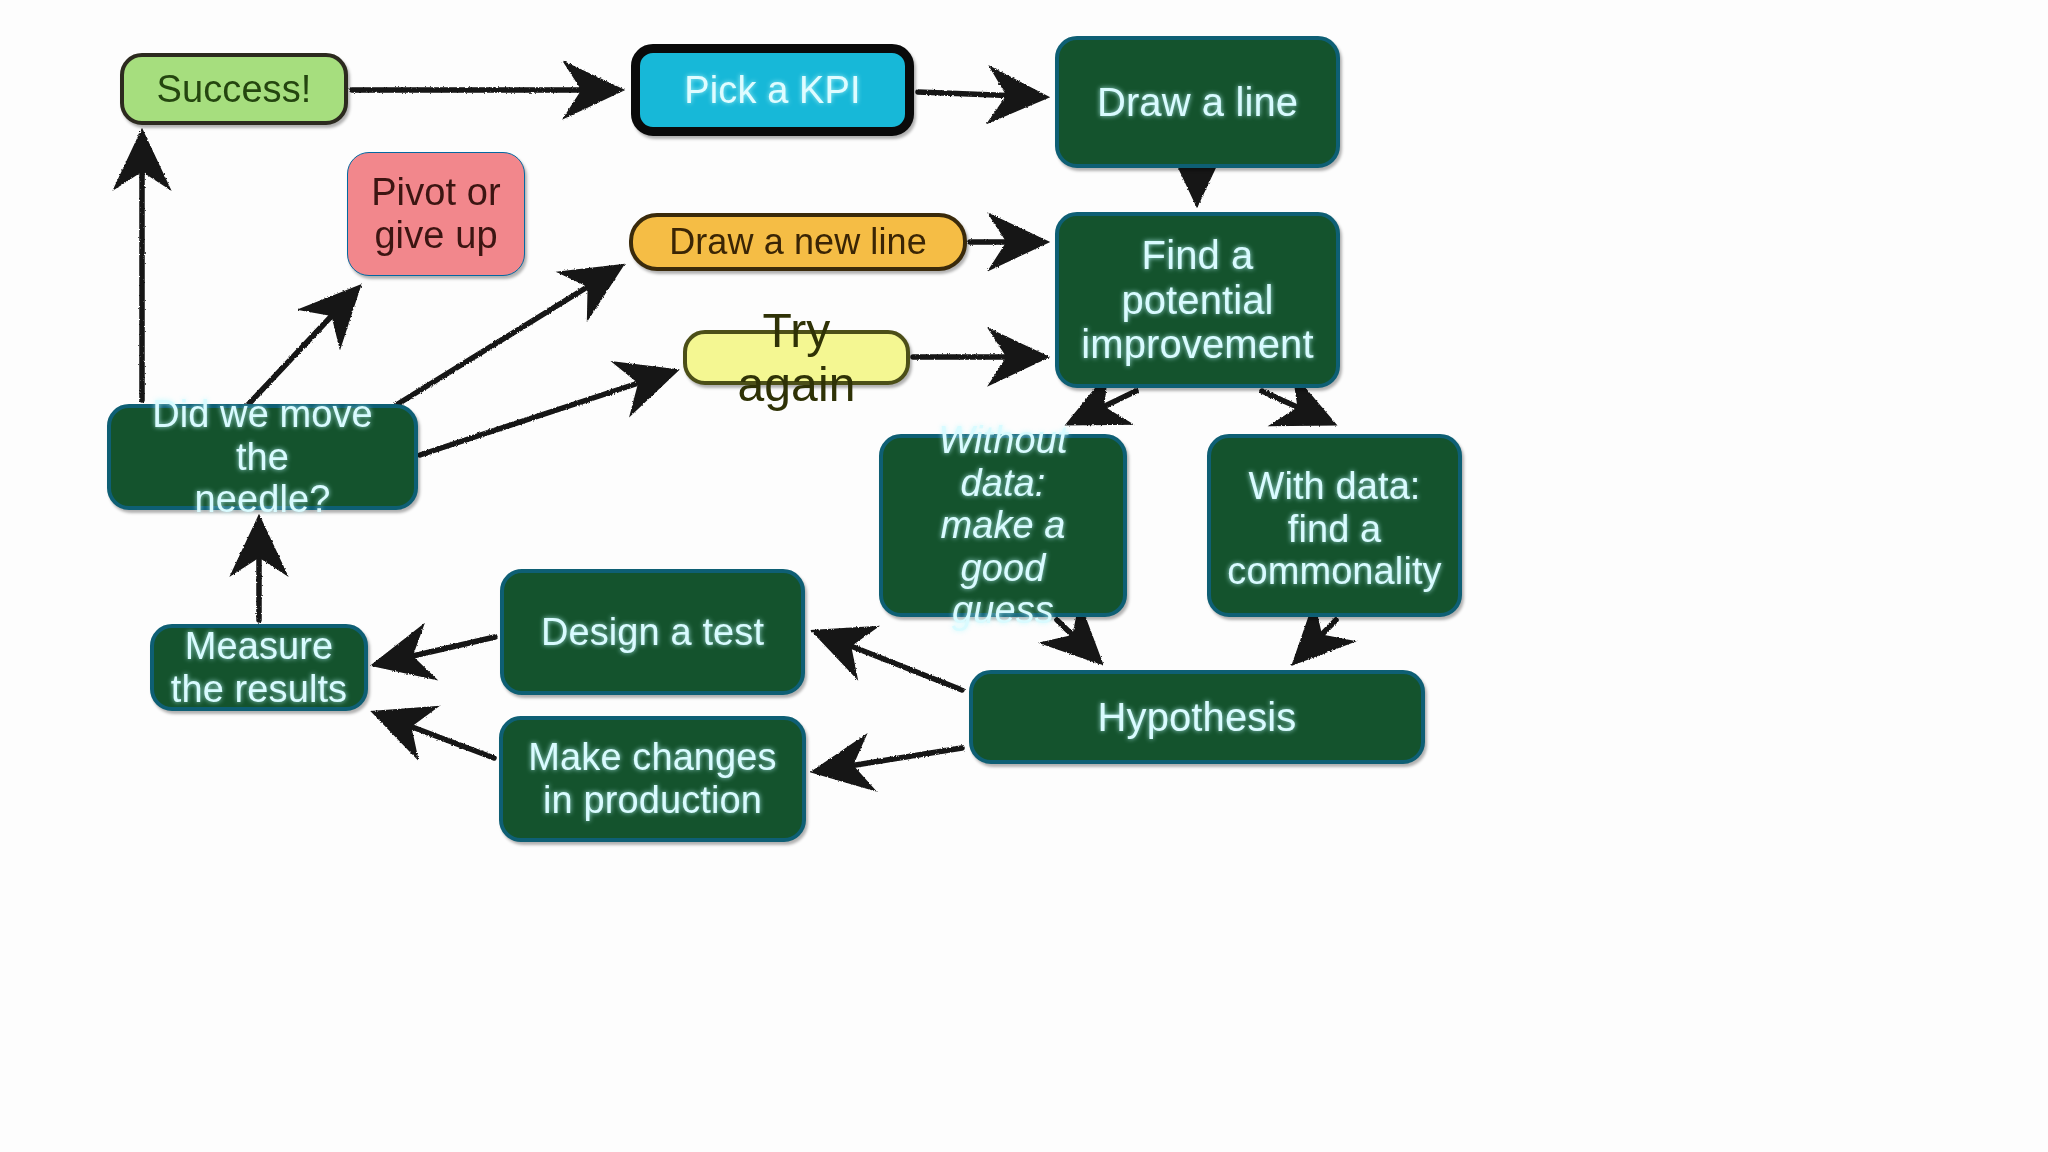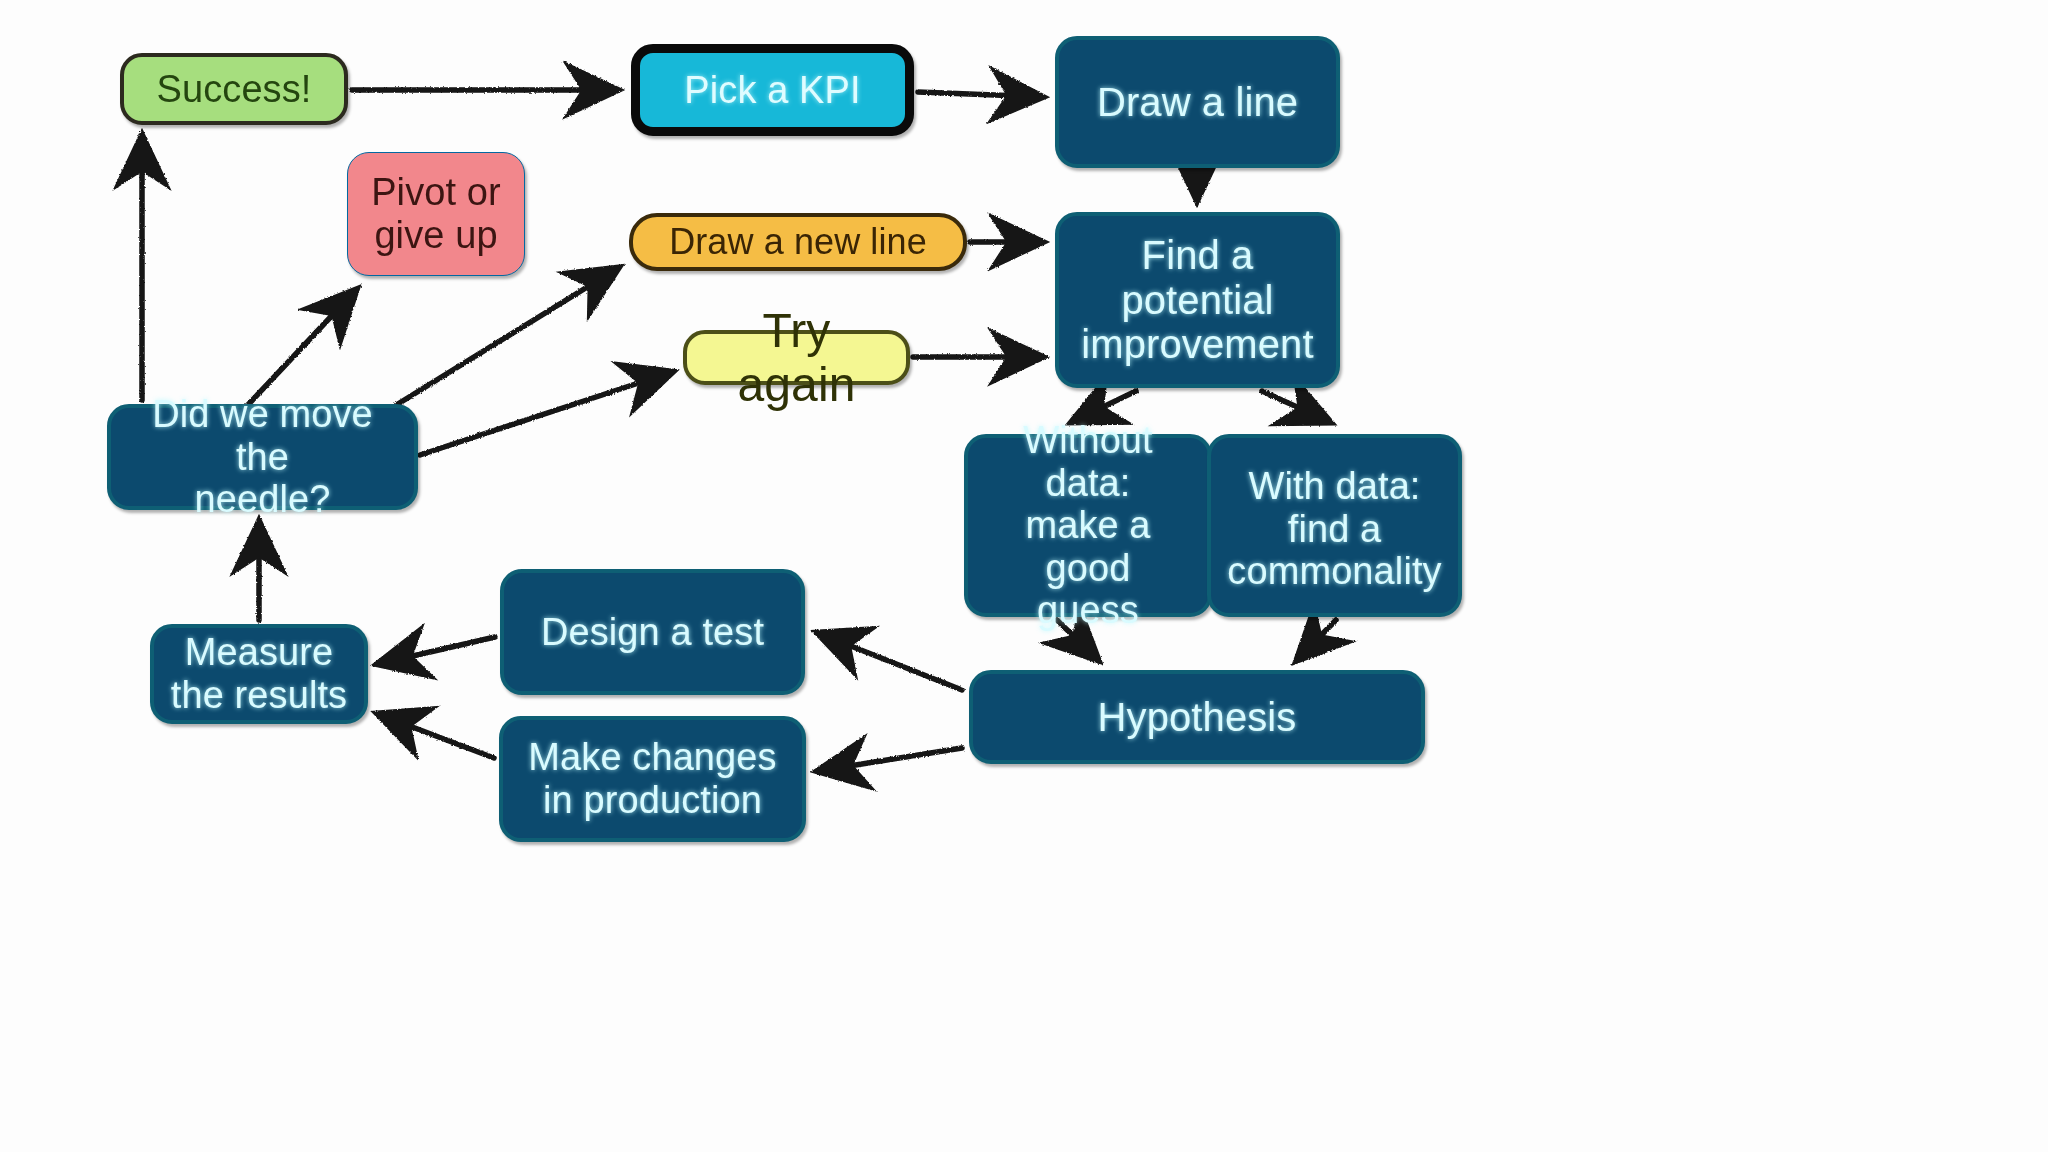--- a/index.html
+++ b/index.html
@@ -25,21 +25,21 @@
     border-radius:22px;
     line-height:1.12;
     letter-spacing:.1px;
     padding:20px 10px;
     box-shadow:2px 3px 3px rgba(0,0,0,.30);
   }
   .node span{display:block;width:100%;}
 
   
   .cyan{
-    background:#0c4a6e;
+    background:#14532d;
     border:4px solid #0e5f74;
     color:#d9fbff;
     text-shadow:0 0 5px rgba(190,250,255,.85);
   }
   .cyan-strong{
     background:#17b8d8;
     border:9px solid #0a0a0a;
     color:#dffcff;
     text-shadow:0 0 5px rgba(190,250,255,.85);
   }
@@ -124,32 +124,32 @@
       </div>
       <div class="node cyan" style="left: 1055px; top: 212px; width: 285px; height: 176px; font-size: 40px;">
         <span>Find a potential<br>improvement</span>
       </div>
       <div class="node yellow" style="left: 683px; top: 330px; width: 227px; height: 55px; font-size: 48px;">
         <span>Try again</span>
       </div>
       <div class="node cyan" style="left: 107px; top: 404px; width: 311px; height: 106px; font-size: 38px;">
         <span>Did we move the<br>needle?</span>
       </div>
-      <div class="node cyan" style="left: 964px; top: 434px; width: 248px; height: 183px; font-size: 38px;">
+      <div class="node cyan" style="left: 879px; top: 434px; width: 248px; height: 183px; font-size: 38px; font-style: italic;">
         <span>Without data:<br>make a good<br>guess</span>
       </div>
       <div class="node cyan" style="left: 1207px; top: 434px; width: 255px; height: 183px; font-size: 38px; align-items: flex-end;">
         <span>With data:<br>find a<br>commonality</span>
       </div>
       <div class="node cyan" style="left: 500px; top: 569px; width: 305px; height: 126px; font-size: 38px;">
         <span>Design a test</span>
       </div>
       <div class="node cyan" style="left: 969px; top: 670px; width: 456px; height: 94px; font-size: 40px;">
         <span>Hypothesis</span>
       </div>
-      <div class="node cyan" style="left: 150px; top: 624px; width: 218px; height: 100px; font-size: 38px;">
+      <div class="node cyan" style="left: 150px; top: 624px; width: 218px; height: 87px; font-size: 38px;">
         <span>Measure<br>the results</span>
       </div>
       <div class="node cyan" style="left: 499px; top: 716px; width: 307px; height: 126px; font-size: 38px;">
         <span>Make changes<br>in production</span>
       </div>
     </div>
 </div>
 
 </body></html>

